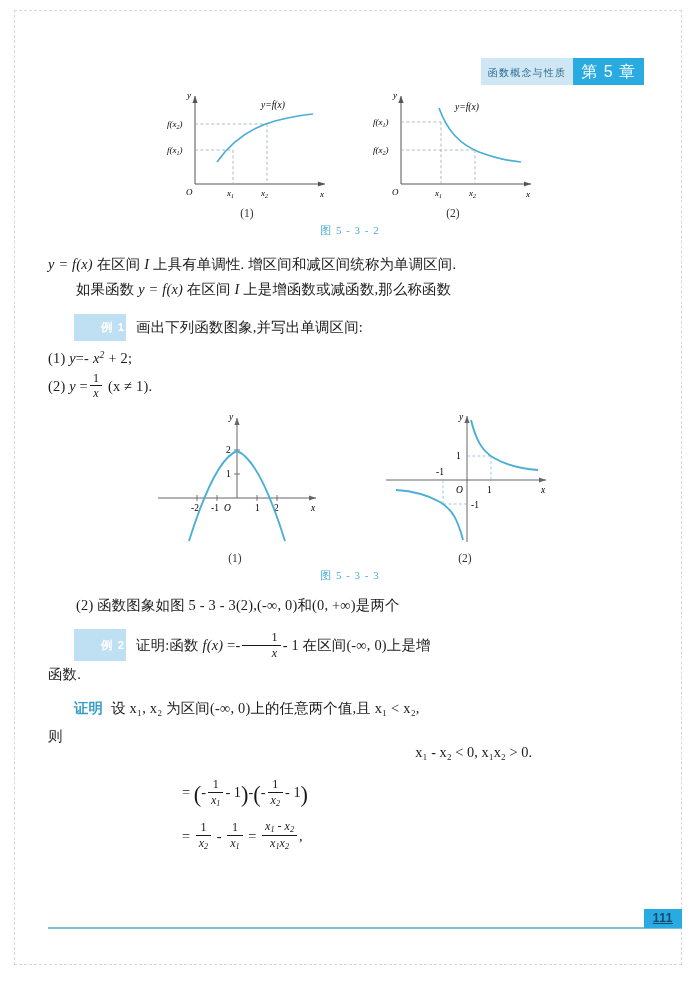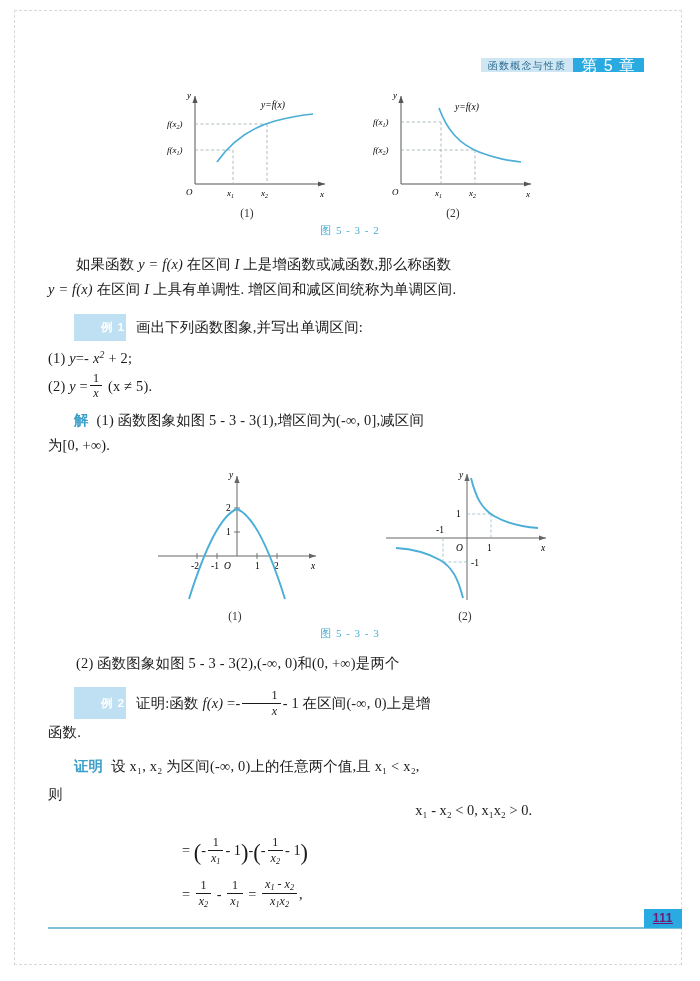--- a/index.html
+++ b/index.html
@@ -18,21 +18,21 @@
     box-sizing:border-box;
   }
   .content{
     position:absolute;left:48px;top:44px;
     width:604px;height:890px;
   }
 
   
   .runhead{
     position:absolute;right:8px;top:14px;
-    display:flex;align-items:stretch;height:14px;
+    display:flex;align-items:stretch;height:27px;
     font-family:"Liberation Sans","DejaVu Sans",sans-serif;
   }
   .runhead .chap-title{
     background:#cfe7f5;color:#2d6a8c;
     font-size:10px;letter-spacing:1.2px;
     padding:2px 7px 0 7px;
     display:flex;align-items:center;
   }
   .runhead .chap-num{
     background:#29abe2;color:#ffffff;
@@ -93,21 +93,21 @@
   .footer{
     position:absolute;left:48px;right:18px;bottom:52px;
     height:22px;
   }
   .footer .rule{
     position:absolute;left:0;right:0;bottom:0;
     height:2px;background:#7fbfd8;
   }
   .footer .pageno{
     position:absolute;right:0;bottom:1px;
-    background:#29abe2;color:#701a75;
+    background:#29abe2;color:#0c4a6e;
     font-family:"Liberation Sans","DejaVu Sans",sans-serif;
     font-size:12px;font-weight:bold;letter-spacing:.5px;
     padding:2px 9px 3px 9px;
     text-decoration:underline;
   }
   svg text{font-family:"Liberation Serif","DejaVu Serif",serif;}
 </style>
 </head>
 <body>
 
@@ -171,48 +171,42 @@
           <text x="106" y="112" font-size="9" font-style="italic">x<tspan font-size="6" dy="2">2</tspan></text>
         </svg>
         <div class="figcap">(2)</div>
       </div>
 
     </div>
     <div class="figtitle">图 5 - 3 - 2</div>
   </div>
 
   <div class="blk" style="margin-top:14px;">
+    <p class="para">
+      <span class="mi">y = f(x)</span><span> 在区间 </span><span class="mi">I</span><span> 上具有单调性. 增区间和减区间统称为单调区间.</span>
+    </p>
     <p class="para indent">
       <span>如果函数 </span><span class="mi">y = f(x)</span><span> 在区间 </span><span class="mi">I</span><span> 上是增函数或减函数,那么称函数</span>
-    </p>
-    <p class="para">
-      <span class="mi">y = f(x)</span><span> 在区间 </span><span class="mi">I</span><span> 上具有单调性. 增区间和减区间统称为单调区间.</span>
     </p>
   </div>
 
   <div class="blk" style="margin-top:13px;">
     <p class="para" style="text-indent:26px;">
       <span class="exbadge">例 1</span><span>画出下列函数图象,并写出单调区间:</span>
     </p>
     <p class="para">
       <span>(1) </span><span class="mi">y</span><span>=-&nbsp;<span class="mi">x</span><span class="sup">2</span>&nbsp;+ 2;</span>
     </p>
     <p class="para">
       <span>(2) </span><span class="mi">y</span>
       <span>=<span class="frac"><span class="num">1</span><span class="den mi">x</span></span></span>
-      <span>(x ≠ 5).</span>
-    </p>
-  </div>
-
-  <div class="blk" style="margin-top:8px;">
-    <p class="para" style="text-indent:26px;">
-      <span class="kw-blue">解</span><span>(1) 函数图象如图 5 - 3 - 3(1),增区间为(-∞, 0],减区间</span>
-    </p>
-    <p class="para">为[0, +∞).</p>
-  </div>
+      <span>(x ≠ 1).</span>
+    </p>
+  </div>
+
 
   <div style="margin-top:6px;">
     <div class="figrow" style="gap:40px;">
 
       <div class="figbox">
         <svg width="190" height="140" viewBox="0 0 190 140">
 
           <line x1="18" y1="92" x2="176" y2="92" stroke="#666" stroke-width="1"></line>
           <polygon points="176,92 169,89.4 169,94.6" fill="#666"></polygon>
           <line x1="97" y1="92" x2="97" y2="12" stroke="#666" stroke-width="1"></line>

